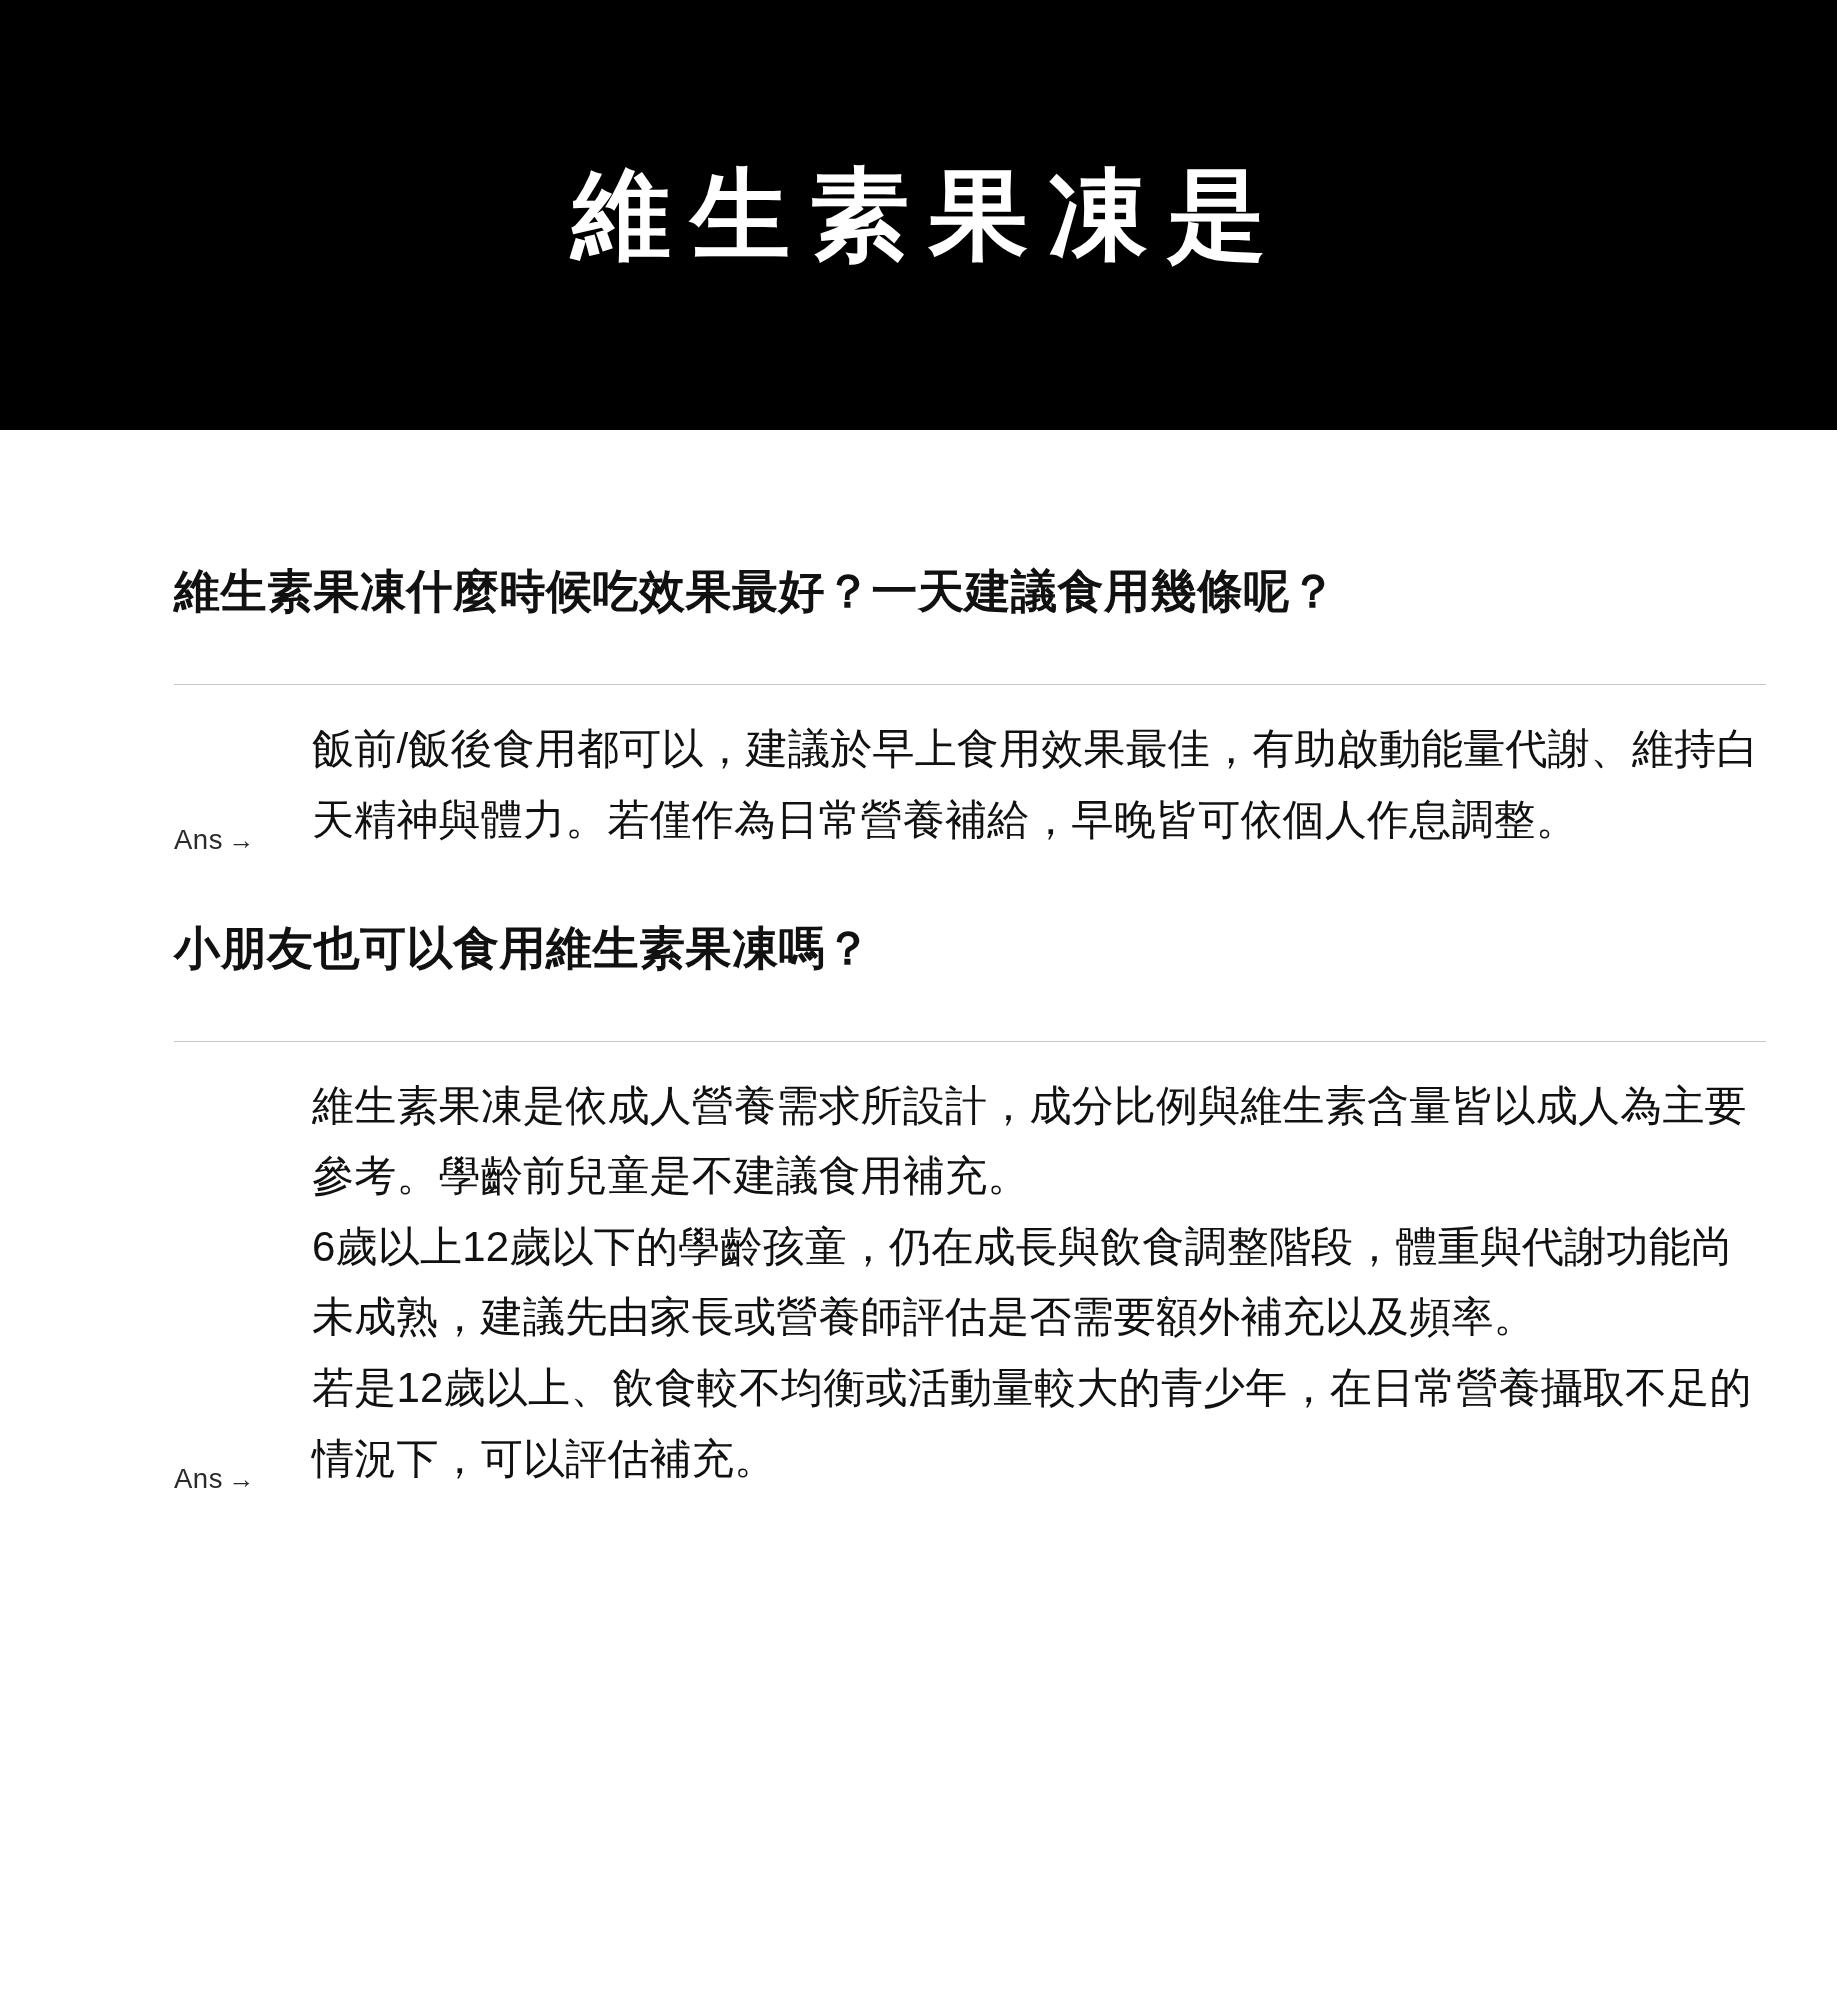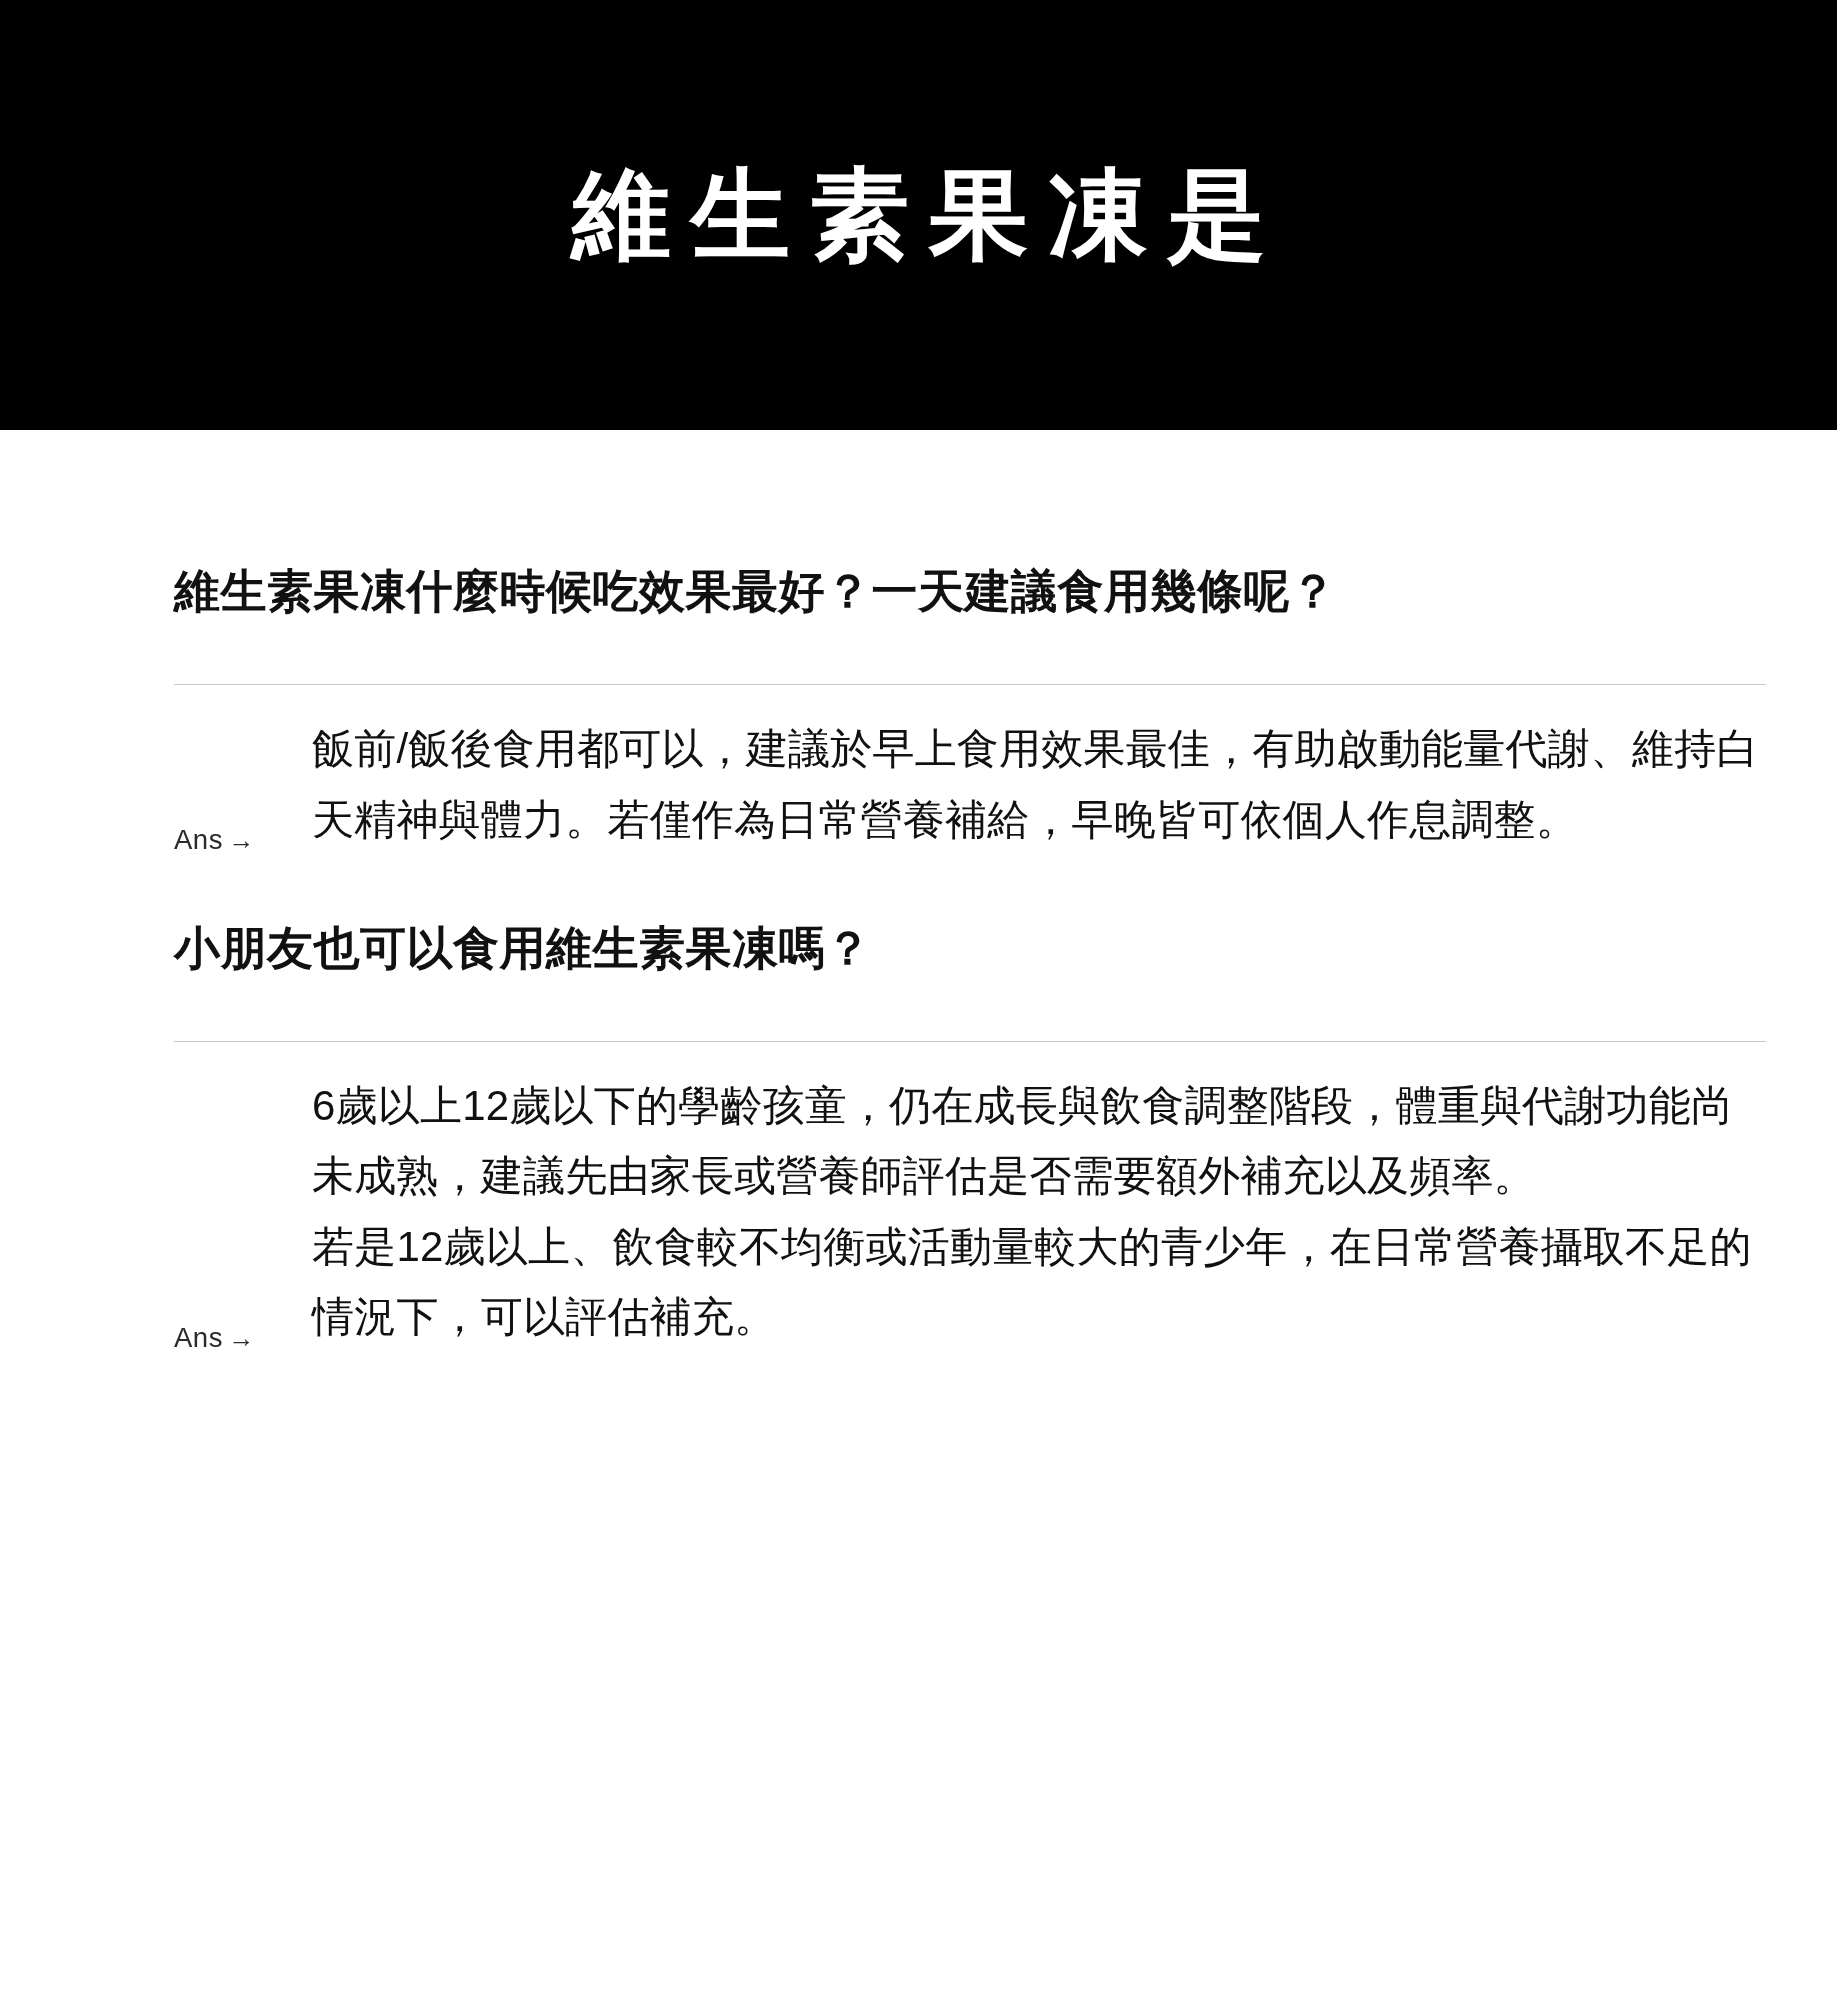--- a/index.html
+++ b/index.html
@@ -127,20 +127,21 @@
     </section>
 
     <section class="faq-block">
       <h2 class="question">小朋友也可以食用維生素果凍嗎？</h2>
       <hr class="divider">
       <div class="answer-row">
         <div class="ans-tag">
           <span>Ans</span><span class="arrow">→</span>
         </div>
         <div class="answer-body">
+            <p><span>維生素果凍是</span><b>依成人營養需求所設計</b><span>，成分比例與維生素含量皆以成人為主要參考。</span><b>學齡前兒童</b><span>是</span><b>不建議食用補充。</b></p>
             <p><b>6歲以上12歲以下的學齡孩童</b><span>，仍在成長與飲食調整階段，體重與代謝功能尚未成熟，建議先由家長或營養師評估是否需要額外補充以及頻率。</span></p>
             <p><span>若是</span><b>12歲以上</b><span>、飲食較不均衡或活動量較大的青少年，在日常營養攝取不足的情況下，可以評估補充。</span></p>
           </div>
       </div>
     </section>
 
   </div>
 </div>
 
 

